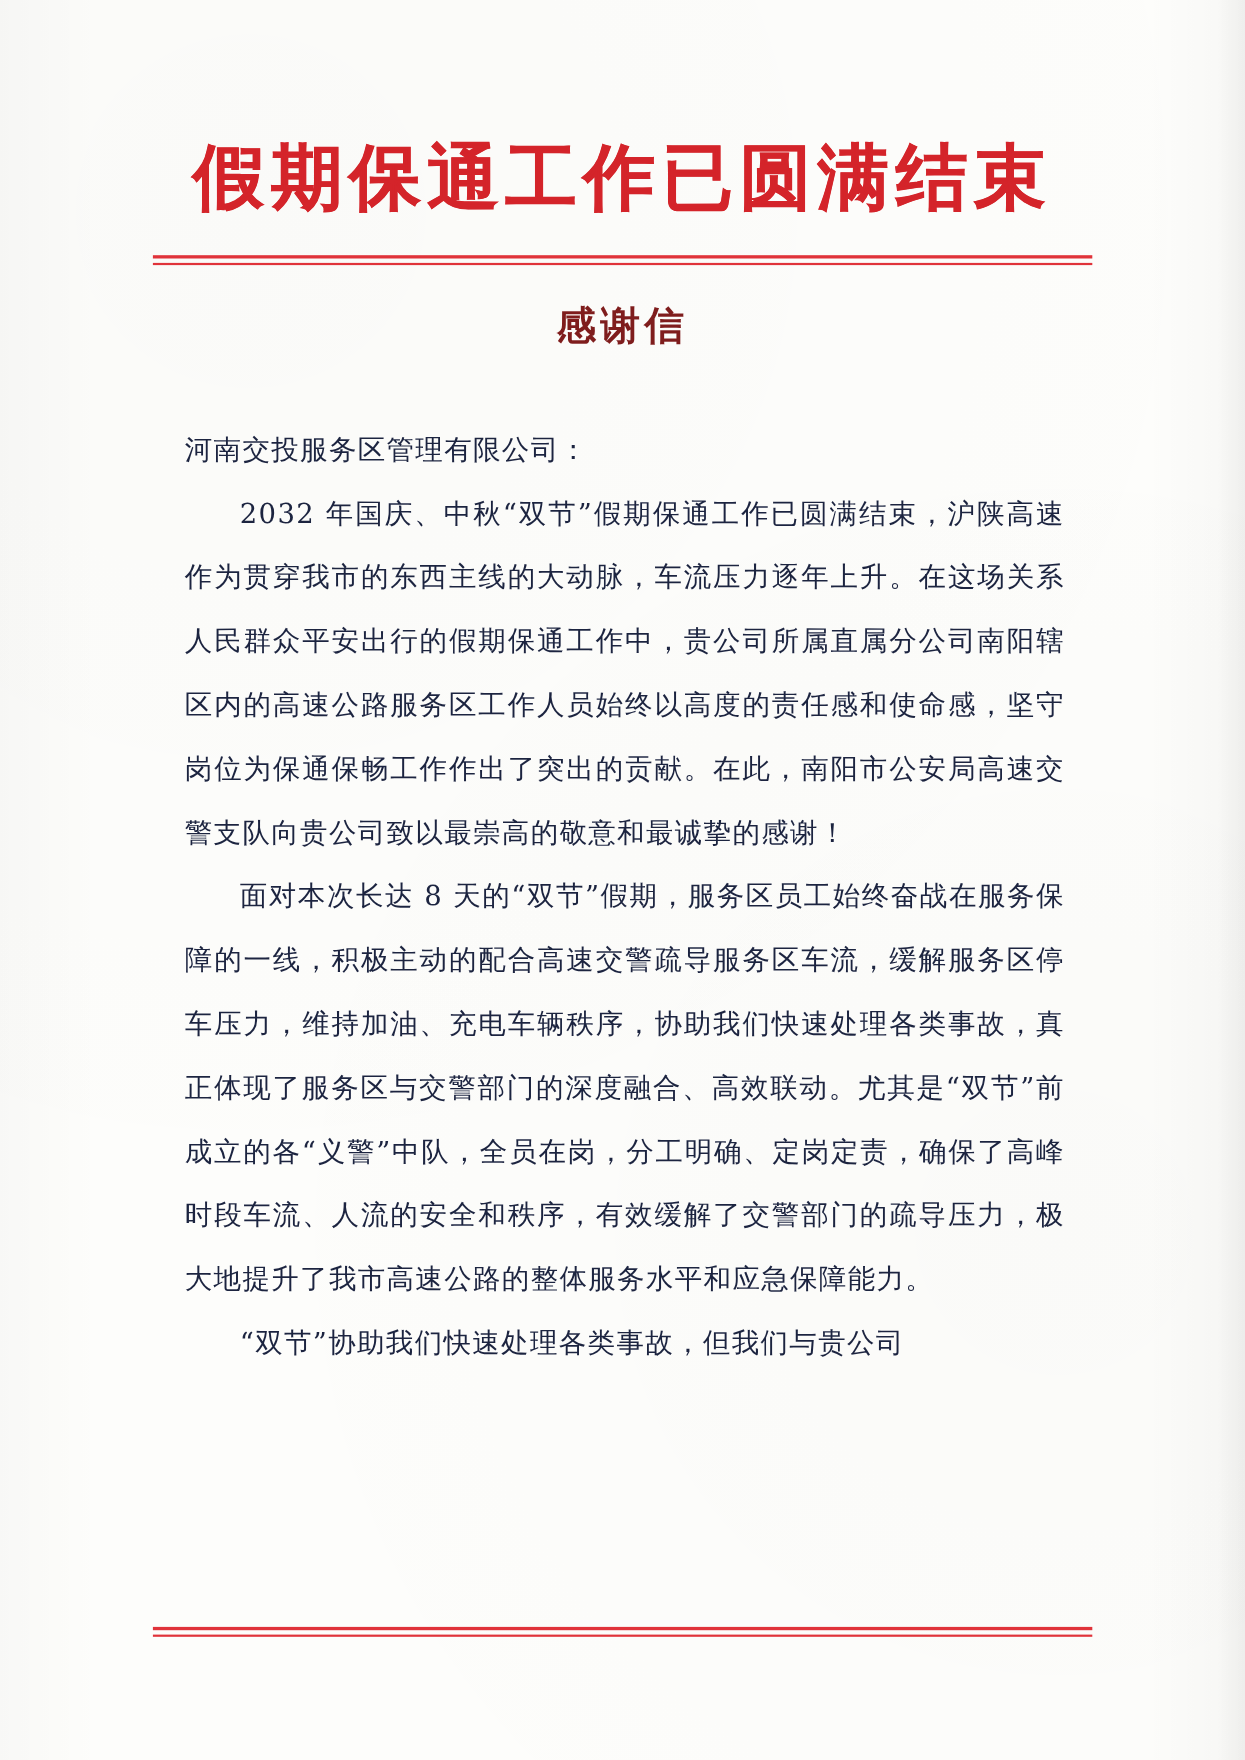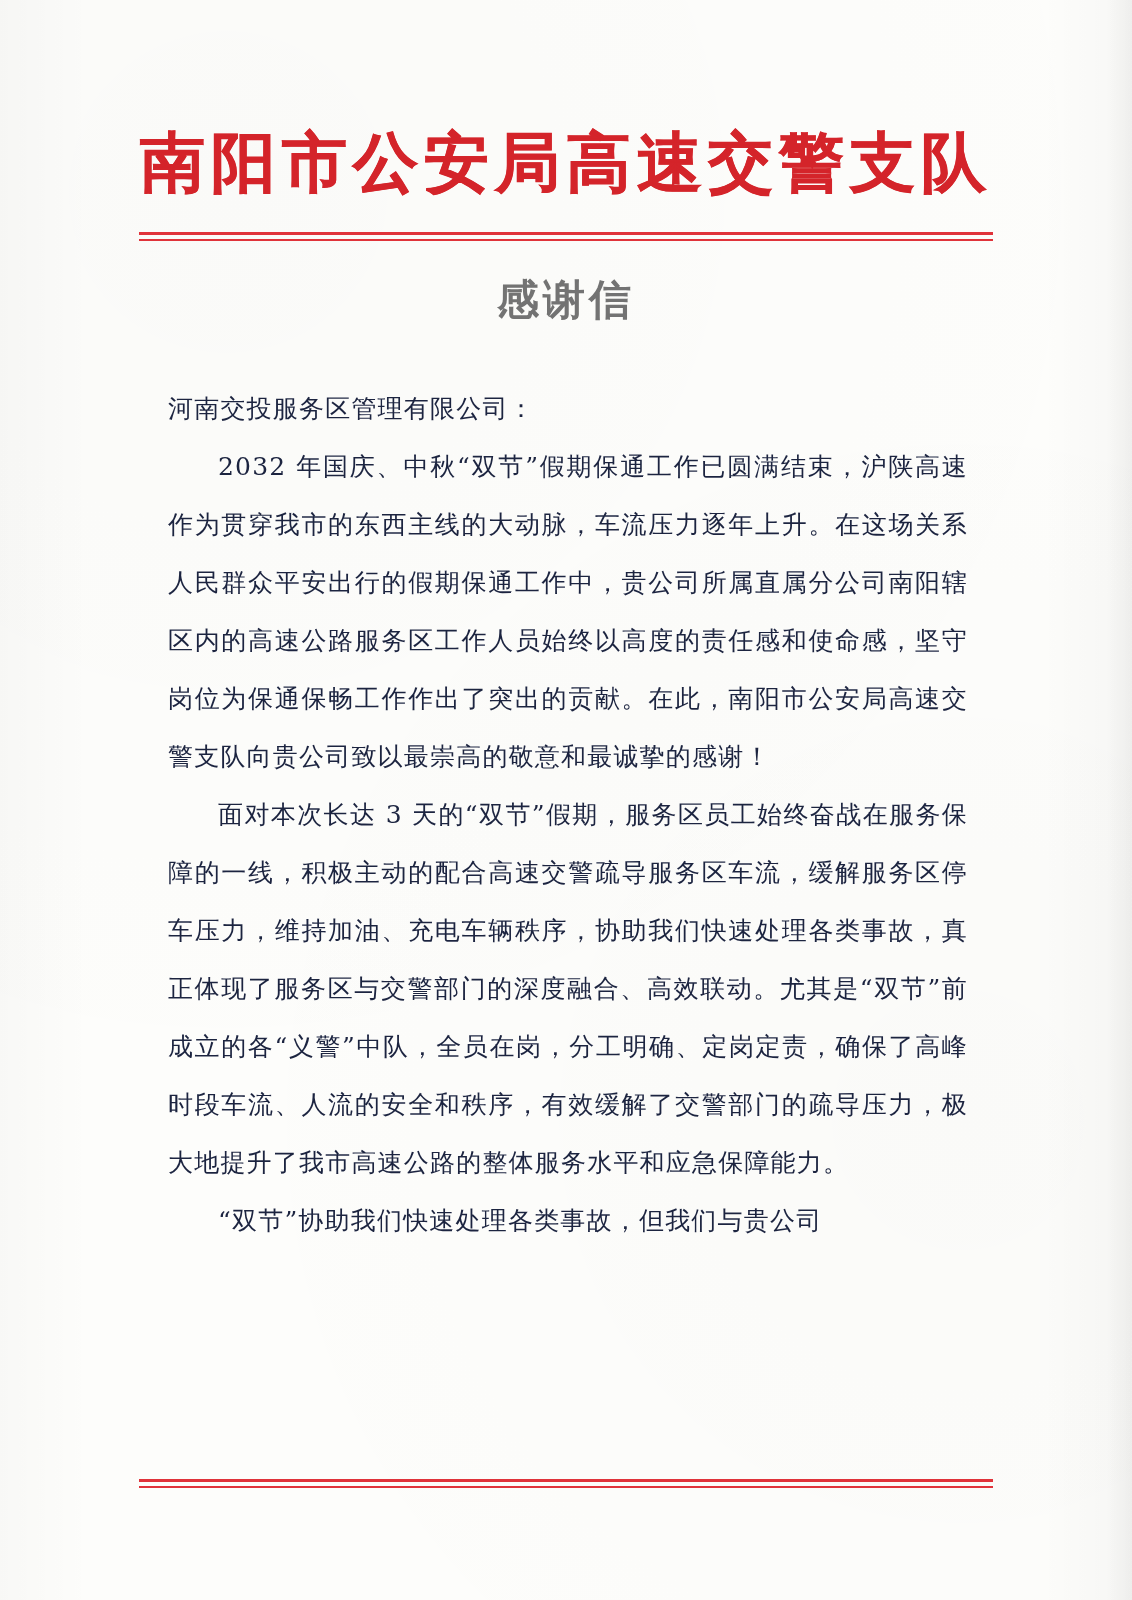--- a/index.html
+++ b/index.html
@@ -70,23 +70,23 @@
   .header-rules { top: 232px; }
 
   .doc-title {
     position: absolute;
     top: 272px;
     left: 0;
     right: 0;
     text-align: center;
     font-family: "DejaVu Serif", "Liberation Serif", serif;
     font-weight: bold;
-    font-size: 42px;
+    font-size: 36px;
     letter-spacing: 4px;
-    color: #737373;
+    color: #7f1d1d;
   }
 
   .body-text {
     position: absolute;
     top: 380px;
     left: 168px;
     width: 800px;
     color: #1c2440;
     font-size: 25px;
     line-height: 58px;
@@ -112,35 +112,35 @@
     background: linear-gradient(90deg, rgba(0,0,0,0) 0%, rgba(0,0,0,0.035) 100%);
     pointer-events: none;
   }
 </style>
 </head>
 <body>
 
 <div class="page">
 
   <div class="letterhead">
-    <div class="letterhead-title">南阳市公安局高速交警支队</div>
+    <div class="letterhead-title">假期保通工作已圆满结束</div>
   </div>
 
   <div class="rule-double header-rules">
     <div class="thick"></div>
     <div class="gap"></div>
     <div class="thin"></div>
   </div>
 
   <div class="doc-title">感谢信</div>
 
   <div class="body-text">
     <p class="salutation">河南交投服务区管理有限公司：</p>
     <p class="para">2032 年国庆、中秋“双节”假期保通工作已圆满结束，沪陕高速作为贯穿我市的东西主线的大动脉，车流压力逐年上升。在这场关系人民群众平安出行的假期保通工作中，贵公司所属直属分公司南阳辖区内的高速公路服务区工作人员始终以高度的责任感和使命感，坚守岗位为保通保畅工作作出了突出的贡献。在此，南阳市公安局高速交警支队向贵公司致以最崇高的敬意和最诚挚的感谢！</p>
-    <p class="para">面对本次长达 3 天的“双节”假期，服务区员工始终奋战在服务保障的一线，积极主动的配合高速交警疏导服务区车流，缓解服务区停车压力，维持加油、充电车辆秩序，协助我们快速处理各类事故，真正体现了服务区与交警部门的深度融合、高效联动。尤其是“双节”前成立的各“义警”中队，全员在岗，分工明确、定岗定责，确保了高峰时段车流、人流的安全和秩序，有效缓解了交警部门的疏导压力，极大地提升了我市高速公路的整体服务水平和应急保障能力。</p>
+    <p class="para">面对本次长达 8 天的“双节”假期，服务区员工始终奋战在服务保障的一线，积极主动的配合高速交警疏导服务区车流，缓解服务区停车压力，维持加油、充电车辆秩序，协助我们快速处理各类事故，真正体现了服务区与交警部门的深度融合、高效联动。尤其是“双节”前成立的各“义警”中队，全员在岗，分工明确、定岗定责，确保了高峰时段车流、人流的安全和秩序，有效缓解了交警部门的疏导压力，极大地提升了我市高速公路的整体服务水平和应急保障能力。</p>
     <p class="para">“双节”协助我们快速处理各类事故，但我们与贵公司</p>
   </div>
 
   <div class="rule-double footer-rules">
     <div class="thick"></div>
     <div class="gap"></div>
     <div class="thin"></div>
   </div>
 
   <div class="page-edge-shadow"></div>

